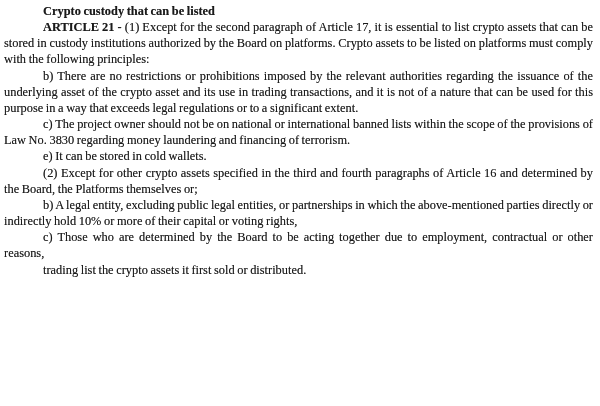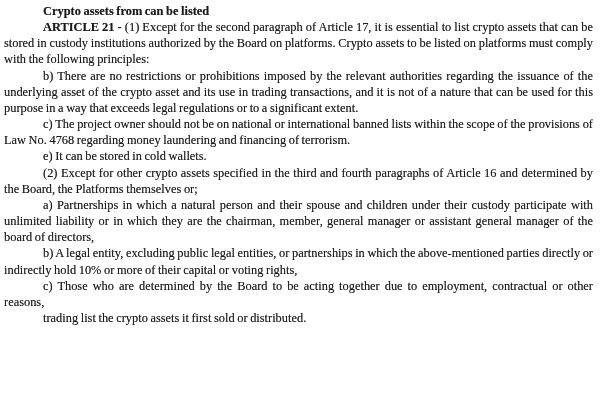--- a/index.html
+++ b/index.html
@@ -34,36 +34,35 @@
   }
   .article-label {
     font-weight: 700;
   }
 </style>
 </head>
 <body>
 
 <div class="page">
 
-  <p class="heading">Crypto assets from can be listed</p>
+  <p class="heading">Crypto custody that can be listed</p>
 
   <p><b class="article-label">ARTICLE 21 - </b><span>(1) Except for the second paragraph of Article 17, it is essential to list crypto assets that can be stored in custody institutions authorized by the Board on platforms. Crypto assets to be listed on platforms must comply with the following principles:</span></p>
 
 
   <p>b) There are no restrictions or prohibitions imposed by the relevant authorities regarding the issuance of the underlying asset of the crypto asset and its use in trading transactions, and it is not of a nature that can be used for this purpose in a way that exceeds legal regulations or to a significant extent.</p>
 
 
-  <p>c) The project owner should not be on national or international banned lists within the scope of the provisions of Law No. 4768 regarding money laundering and financing of terrorism.</p>
+  <p>c) The project owner should not be on national or international banned lists within the scope of the provisions of Law No. 3830 regarding money laundering and financing of terrorism.</p>
 
 
   <p>e) It can be stored in cold wallets.</p>
 
   <p>(2) Except for other crypto assets specified in the third and fourth paragraphs of Article 16 and determined by the Board, the Platforms themselves or;</p>
 
-  <p>a) Partnerships in which a natural person and their spouse and children under their custody participate with unlimited liability or in which they are the chairman, member, general manager or assistant general manager of the board of directors,</p>
 
   <p>b) A legal entity, excluding public legal entities, or partnerships in which the above-mentioned parties directly or indirectly hold 10% or more of their capital or voting rights,</p>
 
   <p>c) Those who are determined by the Board to be acting together due to employment, contractual or other reasons,</p>
 
   <p>trading list the crypto assets it first sold or distributed.</p>
 
 
 </div>
 

